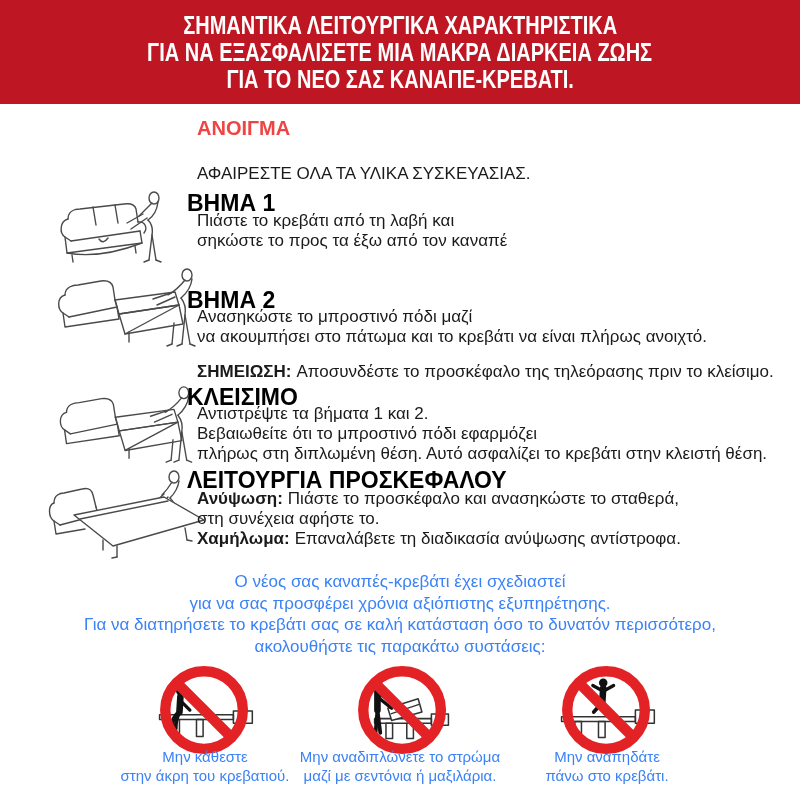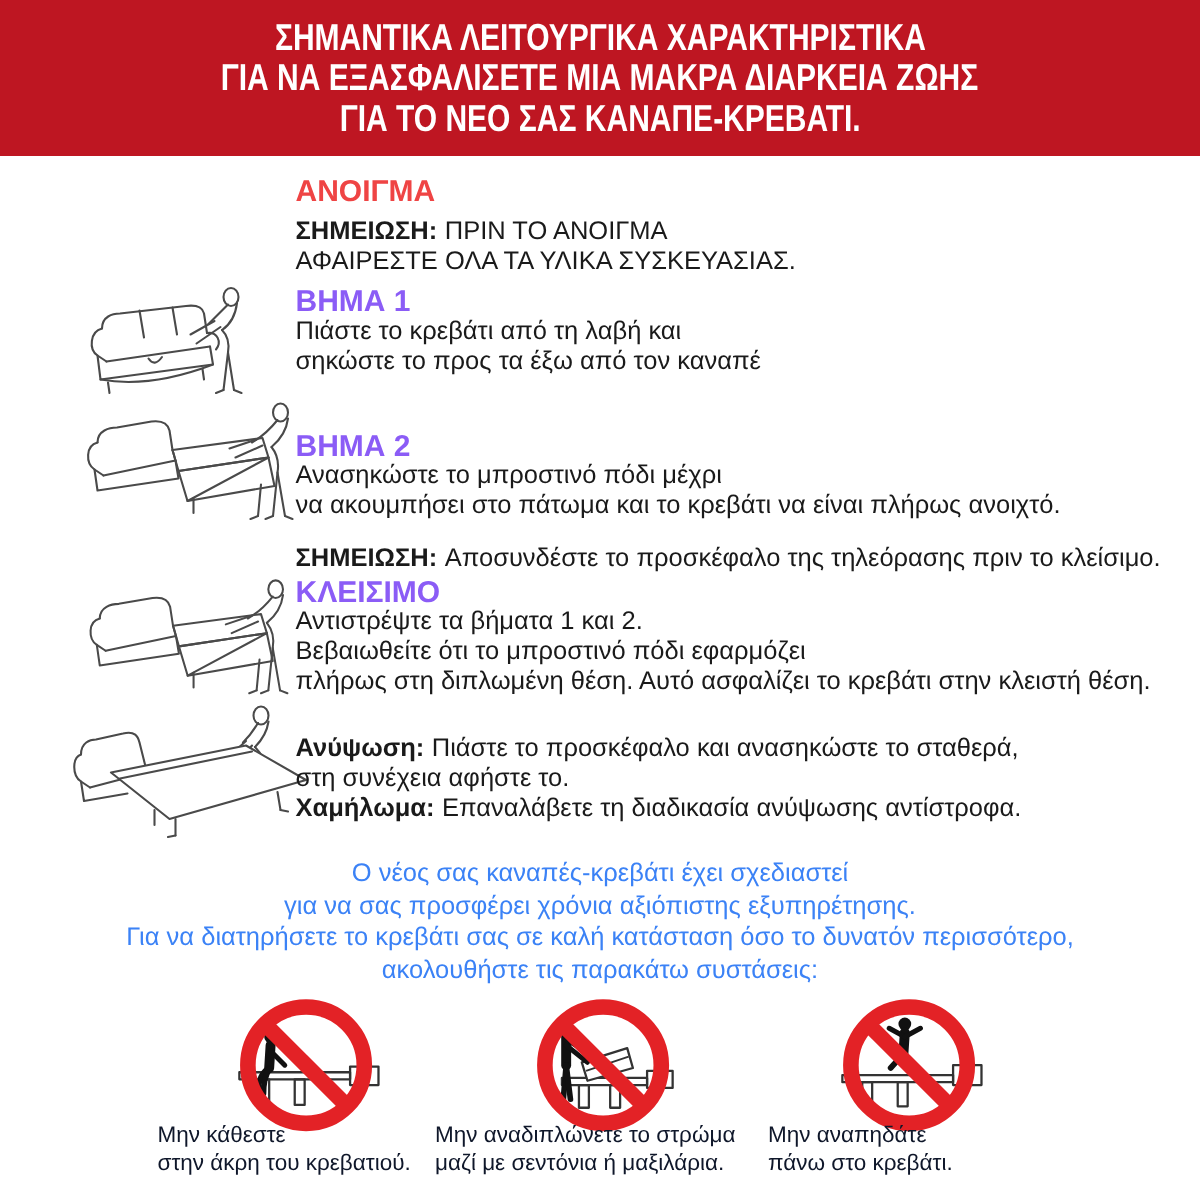--- a/index.html
+++ b/index.html
@@ -8,35 +8,35 @@
 
   
   .banner{position:absolute;left:0;top:0;width:800px;height:104px;background:#BE1622;
           display:flex;flex-direction:column;align-items:center;justify-content:center;gap:0;}
   .banner-line{color:#fff;font-size:25px;font-weight:700;line-height:27px;white-space:nowrap;
                transform:scaleX(0.80);transform-origin:center;}
 
   
   .t{position:absolute;left:197px;font-size:17px;line-height:20px;white-space:nowrap;color:#1a1a1a;}
   .h1{position:absolute;left:197px;font-size:20px;font-weight:700;white-space:nowrap;color:#ef4444;}
-  .h2{position:absolute;left:197px;font-size:20px;font-weight:700;white-space:nowrap;color:#8b5cf6;}
+  .h2{position:absolute;left:187px;font-size:23px;font-weight:700;white-space:nowrap;color:#000000;}
   .b{font-weight:700;margin-right:5px;}
 
   
   .ill{position:absolute;}
   .ill svg{display:block;}
   .lineart{stroke:#4a4a4a;stroke-width:1.4;fill:none;stroke-linecap:round;stroke-linejoin:round;}
   .lineart-fill{stroke:#4a4a4a;stroke-width:1.4;fill:#ffffff;stroke-linejoin:round;}
 
   
   .outro{position:absolute;left:0;top:571px;width:800px;text-align:center;font-size:17px;line-height:21.5px;color:#3b82f6;}
 
   
   .warn-icon{position:absolute;}
-  .warn-caption{position:absolute;font-size:15px;line-height:18.5px;color:#0f172a;}
+  .warn-caption{position:absolute;text-align:center;font-size:15px;line-height:18.5px;color:#3b82f6;}
   .fig{fill:#111;}
   .limb{stroke:#111;fill:none;stroke-linecap:round;stroke-linejoin:round;}
   .bedline{stroke:#333;stroke-width:1.6;fill:none;stroke-linejoin:round;}
 </style>
 </head>
 <body>
 
 <div class="page">
 
   <header class="banner">
@@ -145,42 +145,40 @@
 
         <path d="M72,78 L72,89 M140,60 L142,72"></path>
         <path d="M72,89 L67,90 M142,72 L147,73"></path>
         <path d="M58,72 L58,82"></path>
       </g>
     </svg>
   </div>
 
   <div class="h1" style="top:117px;">ΑΝΟΙΓΜΑ</div>
 
-  <div class="t" style="top:144px;">
-    <span class="b">ΣΗΜΕΙΩΣΗ:</span><span>ΠΡΙΝ ΤΟ ΑΝΟΙΓΜΑ</span>
-  </div>
   <div class="t" style="top:164px;">ΑΦΑΙΡΕΣΤΕ ΟΛΑ ΤΑ ΥΛΙΚΑ ΣΥΣΚΕΥΑΣΙΑΣ.</div>
 
   <div class="h2" style="top:190px;">ΒΗΜΑ 1</div>
   <div class="t" style="top:211px;">Πιάστε το κρεβάτι από τη λαβή και</div>
   <div class="t" style="top:231px;">σηκώστε το προς τα έξω από τον καναπέ</div>
 
   <div class="h2" style="top:287px;">ΒΗΜΑ 2</div>
-  <div class="t" style="top:307px;">Ανασηκώστε το μπροστινό πόδι μέχρι</div>
+  <div class="t" style="top:307px;">Ανασηκώστε το μπροστινό πόδι μαζί</div>
   <div class="t" style="top:362px;">
     <span class="b">ΣΗΜΕΙΩΣΗ:</span><span>Αποσυνδέστε το προσκέφαλο της τηλεόρασης πριν το κλείσιμο.</span>
   </div>
 
   <div class="t" style="top:327px;">να ακουμπήσει στο πάτωμα και το κρεβάτι να είναι πλήρως ανοιχτό.</div>
 
   <div class="h2" style="top:384px;">ΚΛΕΙΣΙΜΟ</div>
   <div class="t" style="top:404px;">Αντιστρέψτε τα βήματα 1 και 2.</div>
   <div class="t" style="top:424px;">Βεβαιωθείτε ότι το μπροστινό πόδι εφαρμόζει</div>
   <div class="t" style="top:444px;">πλήρως στη διπλωμένη θέση. Αυτό ασφαλίζει το κρεβάτι στην κλειστή θέση.</div>
 
+  <div class="h2" style="top:467px;">ΛΕΙΤΟΥΡΓΙΑ ΠΡΟΣΚΕΦΑΛΟΥ</div>
   <div class="t" style="top:489px;">
     <span class="b">Ανύψωση:</span><span>Πιάστε το προσκέφαλο και ανασηκώστε το σταθερά,</span>
   </div>
   <div class="t" style="top:509px;">στη συνέχεια αφήστε το.</div>
   <div class="t" style="top:529px;">
     <span class="b">Χαμήλωμα:</span><span>Επαναλάβετε τη διαδικασία ανύψωσης αντίστροφα.</span>
   </div>
 
   <div class="outro">
     <div>Ο νέος σας καναπές-κρεβάτι έχει σχεδιαστεί</div>

